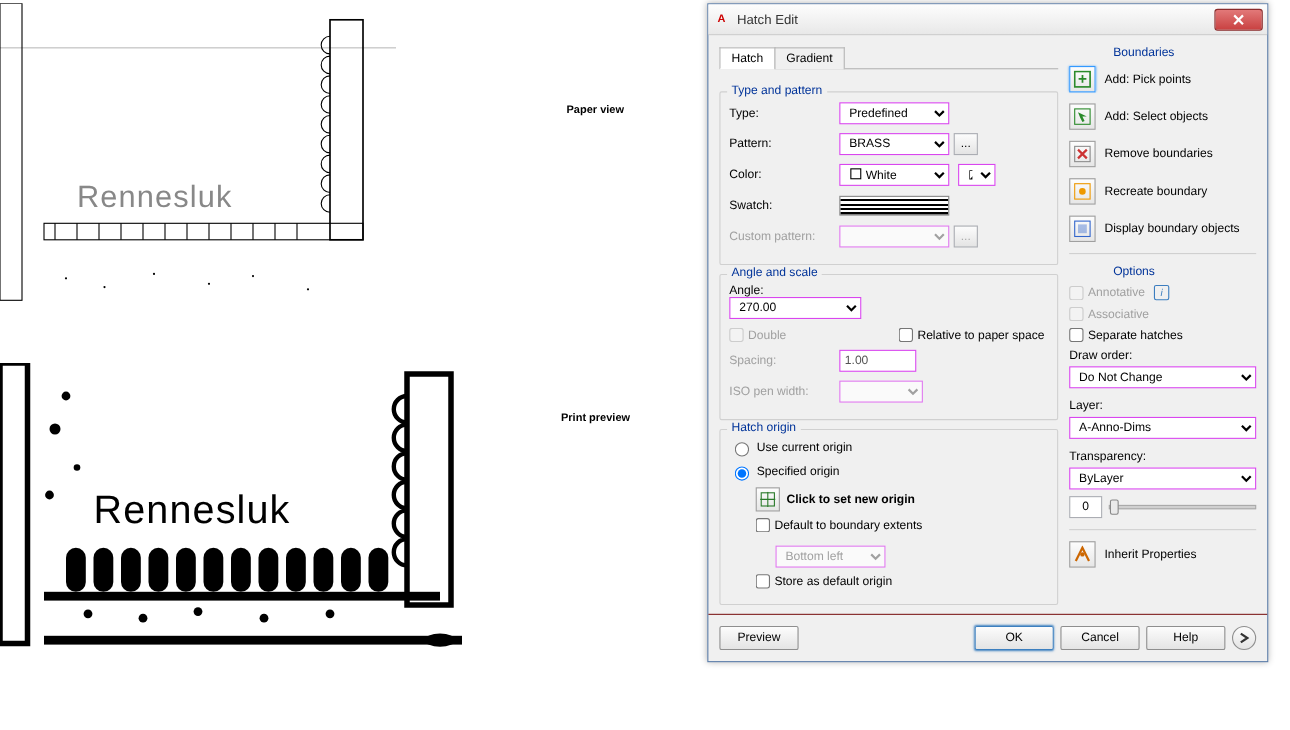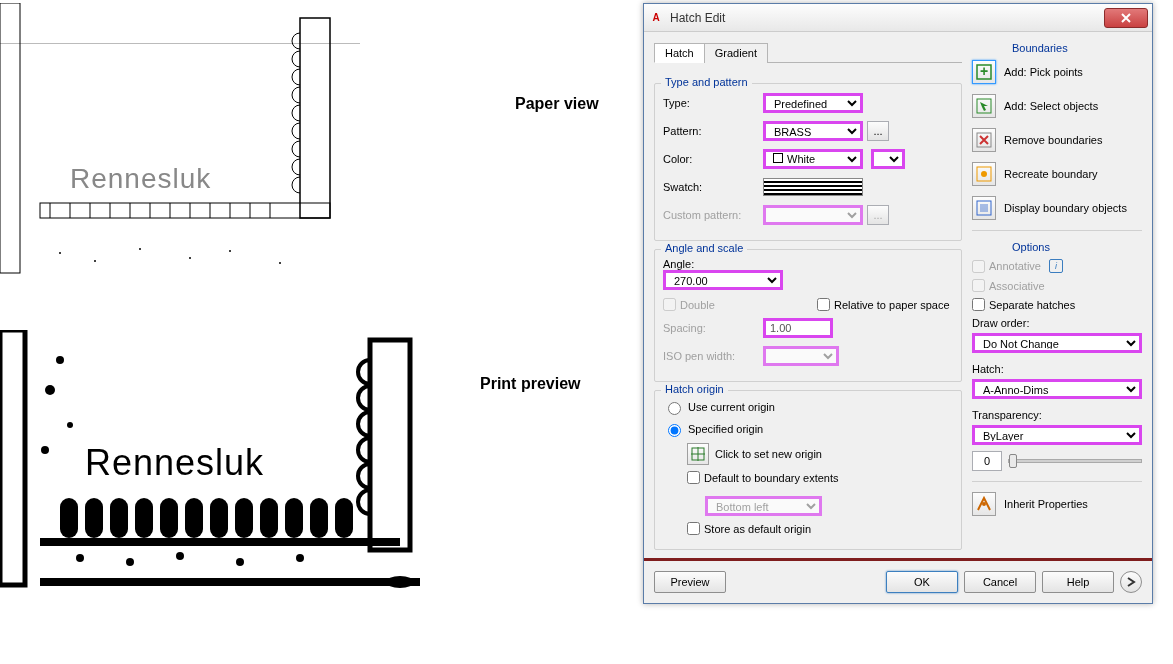--- a/index.html
+++ b/index.html
@@ -15,21 +15,21 @@
   
   .left-area {
     position: absolute;
     left: 0;
     top: 0;
     width: 640px;
     height: 664px;
   }
   .preview-label {
     font-weight: bold;
-    font-size: 16px;
+    font-size: 10px;
     position: absolute;
   }
   .drawing-box {
     position: absolute;
     border: 1px solid #aaa;
     background: #fff;
   }
   .drawing-text {
     font-family: Arial, sans-serif;
     color: #000;
@@ -132,21 +132,21 @@
     min-height: 22px;
   }
   .row .lbl {
     width: 100px;
     color: #000;
   }
   .row .lbl.disabled { color: #a0a0a0; }
   .row .ctl { flex: 1; display: flex; gap: 4px; align-items: center; }
   select, input[type=text] {
     height: 20px;
-    border: 3px solid #d946ef;
+    border: 1px solid #d946ef;
     background: #fff;
     font-size: 11px;
     padding: 1px 4px;
   }
   select { width: 100px; }
   input[type=text] { width: 94px; }
   .combo-wide { width: 100px; }
   .btn-small {
     width: 22px; height: 20px;
     border: 1px solid #abadb3;
@@ -188,20 +188,21 @@
   .origin-sub {
     margin-left: 24px;
     display: flex;
     flex-direction: column;
     gap: 6px;
   }
   .origin-btn {
     display: flex;
     align-items: center;
     gap: 6px;
+    font-weight: bold;
   }
   .origin-btn .btn-icon {
     width: 22px; height: 22px;
     border: 1px solid #9f9f9f;
     background: linear-gradient(#fdfdfd, #e6e6e6);
     display: flex; align-items: center; justify-content: center;
     color: #2a7a2a;
     font-weight: bold;
     cursor: pointer;
   }
@@ -255,21 +256,21 @@
     background: #eaeaea;
     border: 1px solid #888;
     border-radius: 2px;
   }
   
   .dialog-footer {
     display: flex;
     justify-content: space-between;
     align-items: center;
     padding: 10px;
-    border-top: 3px solid #7f1d1d;
+    border-top: 1px solid #7f1d1d;
   }
   .dialog-footer .left-btns,
   .dialog-footer .right-btns {
     display: flex; gap: 6px; align-items: center;
   }
   .push-btn {
     min-width: 72px;
     height: 22px;
     border: 1px solid #8e8e8e;
     background: linear-gradient(#fcfcfc, #e4e4e4);
@@ -306,21 +307,21 @@
     border-top: 1px solid #d0d0d0;
     margin: 6px 0 10px 0;
   }
   svg { display: block; }
 </style>
 </head>
 <body>
 
 <div class="left-area">
   <div class="preview-label" style="left:515px; top:95px;">Paper view</div>
-  <div class="preview-label" style="left:480px; top:375px;">Print preview</div>
+  <div class="preview-label" style="left:510px; top:375px;">Print preview</div>
 
   <div class="drawing-box" style="left:0; top:3px; width:360px; height:275px; border:none;">
     <svg width="360" height="275">
       <rect x="0" y="40" width="360" height="1" fill="#bbb"></rect>
       <rect x="300" y="15" width="30" height="200" fill="none" stroke="#000" stroke-width="1.5"></rect>
       <rect x="40" y="200" width="290" height="15" fill="none" stroke="#000" stroke-width="1"></rect>
       <rect x="0" y="0" width="20" height="270" fill="none" stroke="#000" stroke-width="1"></rect>
 
       <g stroke="#000" fill="none">
         <path d="M300 30 a8 8 0 0 0 0 16 M300 48 a8 8 0 0 0 0 16 M300 66 a8 8 0 0 0 0 16 M300 84 a8 8 0 0 0 0 16 M300 102 a8 8 0 0 0 0 16 M300 120 a8 8 0 0 0 0 16 M300 138 a8 8 0 0 0 0 16 M300 156 a8 8 0 0 0 0 16 M300 174 a8 8 0 0 0 0 16"></path>
@@ -502,21 +503,21 @@
                   <line x1="0" y1="7" x2="14" y2="7" stroke="#2a7a2a"></line>
                 </svg>
             </span>
             <span>Click to set new origin</span>
           </div>
           <div class="checkbox-row">
             <input type="checkbox" style="">
             <span>Default to boundary extents</span>
           </div>
           <div style="margin-left:18px;">
-            <select disabled="" style="width:117px;"><option>Bottom left</option></select>
+            <select disabled="" style="width:100px;"><option>Bottom left</option></select>
           </div>
           <div class="checkbox-row">
             <input type="checkbox" style="">
             <span>Store as default origin</span>
           </div>
         </div>
       </div>
     </div>
 
     <div class="col-right">
@@ -582,21 +583,21 @@
       <div class="checkbox-row">
         <input type="checkbox" style="">
         <span>Separate hatches</span>
       </div>
 
       <div class="opt-block">
         <span class="olabel">Draw order:</span>
         <select><option>Do Not Change</option></select>
       </div>
       <div class="opt-block">
-        <span class="olabel">Hatch:</span>
+        <span class="olabel">Layer:</span>
         <select><option>A-Anno-Dims</option></select>
       </div>
       <div class="opt-block">
         <span class="olabel">Transparency:</span>
         <select><option>ByLayer</option></select>
         <div class="slider-row" style="margin-top:6px;">
           <span class="valbox">0</span>
           <div class="track">
               <div class="thumb"></div>
             </div>

